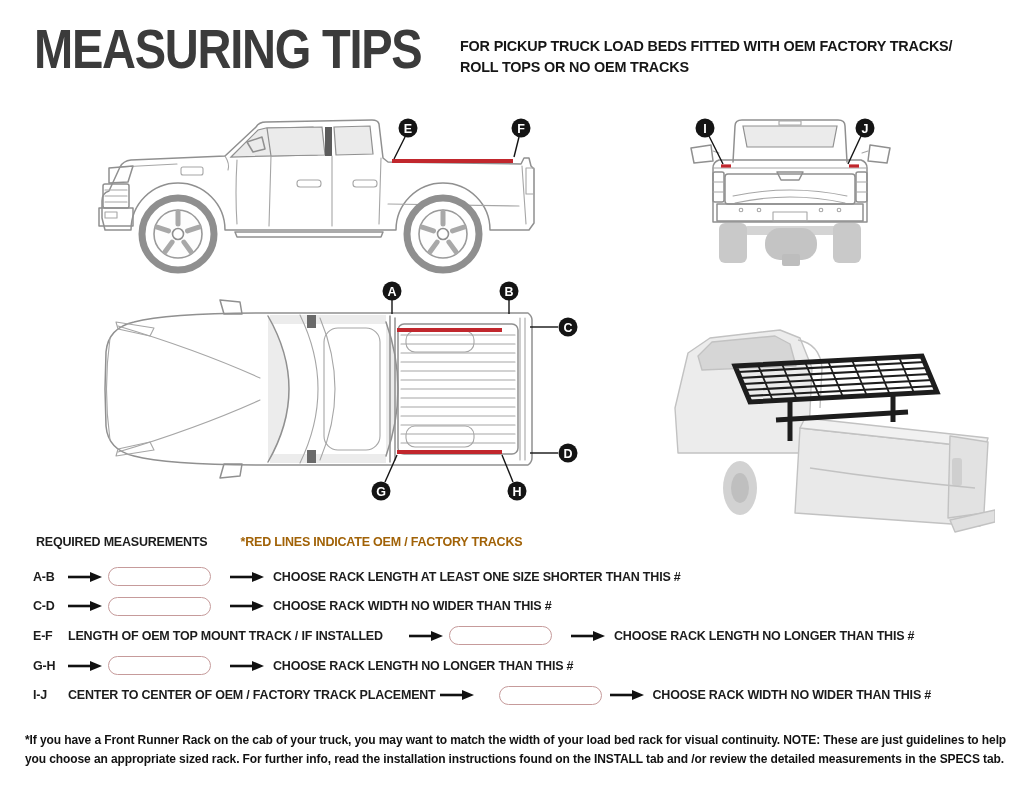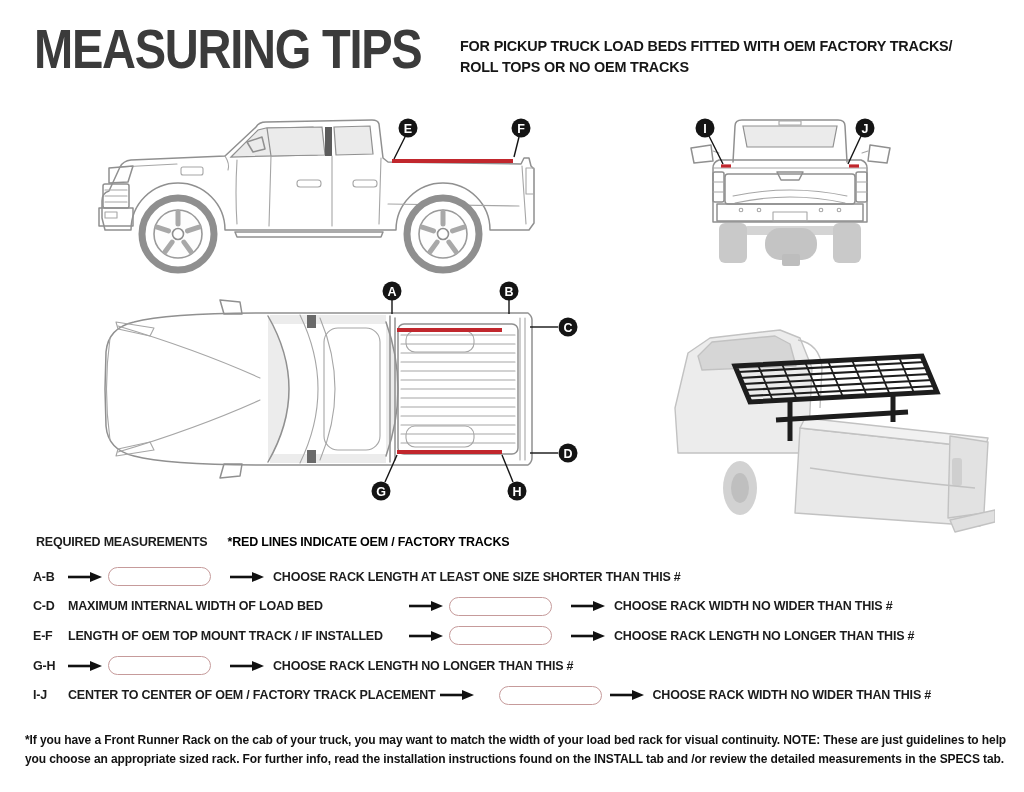--- a/index.html
+++ b/index.html
@@ -17,21 +17,21 @@
   .lnt{fill:none;stroke:#a6a6a6;stroke-width:1.1;stroke-linejoin:round;stroke-linecap:round;}
   .glass{fill:#ebebeb;stroke:#909090;stroke-width:1.2;}
   .lead{fill:none;stroke:#141414;stroke-width:1.4;}
   .red{stroke:#c1272d;stroke-width:4;fill:none;}
   .redthin{stroke:#c1272d;stroke-width:3.2;fill:none;}
   .ghost{stroke:#c2c2c2;stroke-width:1.4;stroke-linejoin:round;}
   .rack{stroke:#1d1d1d;fill:none;}
 
   .m-head{position:absolute;left:36px;top:535px;display:flex;gap:20px;font-size:12.5px;font-weight:bold;
           letter-spacing:-.2px;white-space:nowrap;}
-  .m-head .legend{color:#000000;}
+  .m-head .legend{color:#a16207;margin-left:13px;}
 
   .rows{position:absolute;left:33px;top:562px;}
   .row{display:flex;align-items:center;height:29.6px;font-size:12.5px;font-weight:bold;
        letter-spacing:-.2px;white-space:nowrap;}
   .code{width:35px;flex:0 0 auto;}
   .mlabel{min-width:337px;flex:0 0 auto;padding-right:4px;}
   .arr{flex:0 0 auto;margin-right:6px;display:block;}
   .pill{flex:0 0 auto;width:103px;height:19px;border:1.6px solid #c69b9b;border-radius:11px;
         background:#fff;margin:0 19px 0 0;outline:none;box-sizing:border-box;
         font-family:"Liberation Sans",sans-serif;font-size:12px;text-align:center;padding:0 8px;}
@@ -284,21 +284,20 @@
       <input class="pill" type="text" aria-label="A-B" style="">
       <svg class="arr2" width="34" height="12" viewBox="0 0 34 12">
           <line x1="0" y1="6" x2="23" y2="6" stroke="#111" stroke-width="2.6"></line>
           <polygon points="22,1 34,6 22,11" fill="#111"></polygon>
         </svg>
       <span class="instruction">CHOOSE RACK LENGTH AT LEAST ONE SIZE SHORTER THAN THIS #</span>
     </div>
 
     <div class="row">
       <span class="code">C-D</span>
-      <span class="mlabel">MAXIMUM INTERNAL WIDTH OF LOAD BED</span>
       <svg class="arr" width="34" height="12" viewBox="0 0 34 12">
           <line x1="0" y1="6" x2="23" y2="6" stroke="#111" stroke-width="2.6"></line>
           <polygon points="22,1 34,6 22,11" fill="#111"></polygon>
         </svg>
       <input class="pill" type="text" aria-label="C-D" style="">
       <svg class="arr2" width="34" height="12" viewBox="0 0 34 12">
           <line x1="0" y1="6" x2="23" y2="6" stroke="#111" stroke-width="2.6"></line>
           <polygon points="22,1 34,6 22,11" fill="#111"></polygon>
         </svg>
       <span class="instruction">CHOOSE RACK WIDTH NO WIDER THAN THIS #</span>

